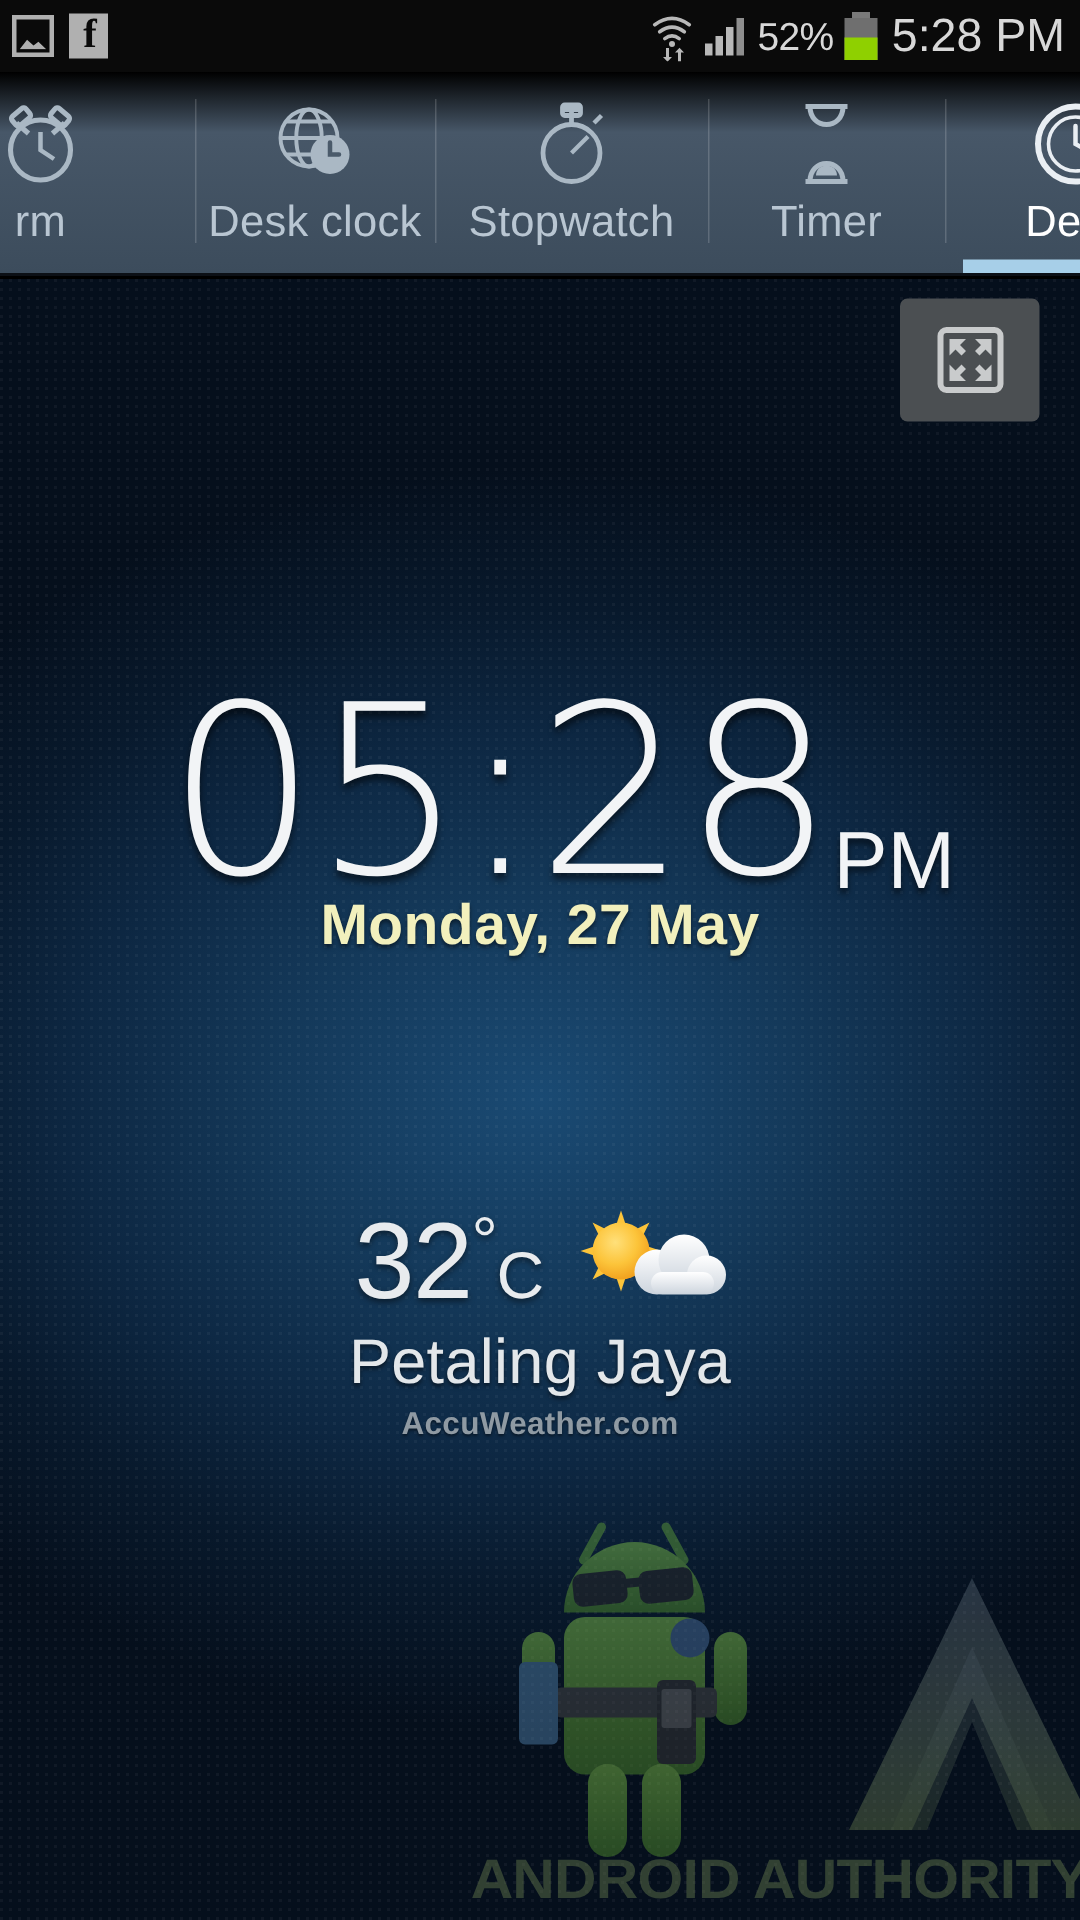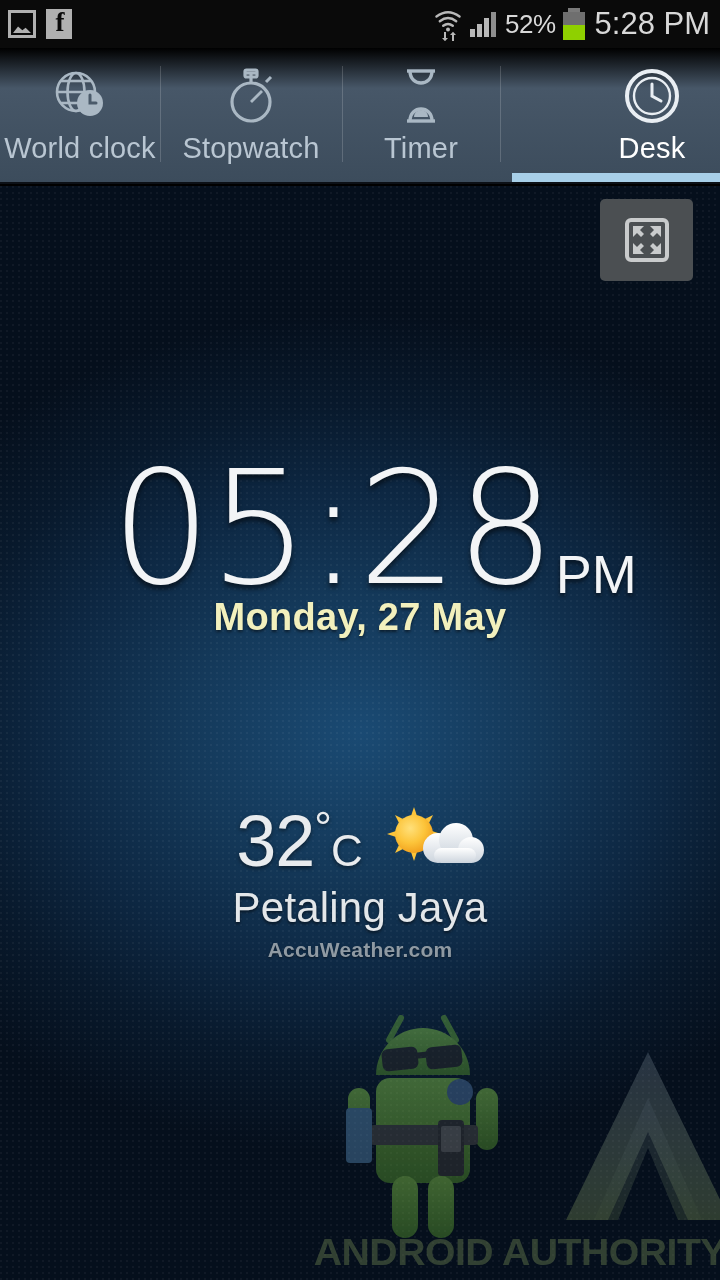--- a/index.html
+++ b/index.html
@@ -210,36 +210,52 @@
         <div class="cap"></div>
         <div class="body"></div>
         <div class="fill" style="height: 15px; background: rgb(143, 208, 0);"></div>
       </div>
       <div class="sb-time">5:28 PM</div>
     </div>
   </div>
 
   <div class="tabbar">
 
+    <div class="tab tab-alarm">
+      <div class="tab-icon">
+        <svg width="64" height="64" viewBox="0 0 64 64">
+          <g fill="none" stroke="#aab8c4" stroke-width="3.4">
+            <circle cx="32" cy="36" r="20"></circle>
+            <path d="M32 24 v12 l9 6" stroke-width="3"></path>
+            <path d="M16 18 l8 7"></path>
+              <path d="M48 18 l-8 7"></path>
+            <rect x="13" y="10" width="12" height="8" rx="2" transform="rotate(-40 19 14)"></rect>
+            <rect x="39" y="10" width="12" height="8" rx="2" transform="rotate(40 45 14)"></rect>
+          </g>
+        </svg>
+      </div>
+      <div class="tab-label">rm</div>
+
+    </div>
 
     <div class="tab tab-world">
       <div class="tab-icon">
         <svg width="60" height="60" viewBox="0 0 60 60">
           <g fill="none" stroke="#aab8c4" stroke-width="2.6">
             <circle cx="26" cy="26" r="19"></circle>
             <ellipse cx="26" cy="26" rx="8.5" ry="19"></ellipse>
             <path d="M7 26 h38"></path>
               <path d="M10.5 15 h31"></path>
               <path d="M10.5 37 h31"></path>
           </g>
           <circle cx="40" cy="37" r="13" fill="#aab8c4"></circle>
           <path d="M40 29 v8 h6" stroke="#4a5a6a" stroke-width="3" fill="none" stroke-linecap="round"></path>
         </svg>
       </div>
-      <div class="tab-label">World clock</div>
+      <div class="tab-label">Desk clock</div>
 
     </div>
 
     <div class="tab tab-stop">
       <div class="tab-icon">
         <svg width="60" height="62" viewBox="0 0 60 62">
           <g fill="none" stroke="#aab8c4" stroke-width="3.2">
             <circle cx="30" cy="37" r="19"></circle>
             <path d="M30 37 l11 -11" stroke-width="2.8"></path>
             <path d="M24 8 h12"></path>

